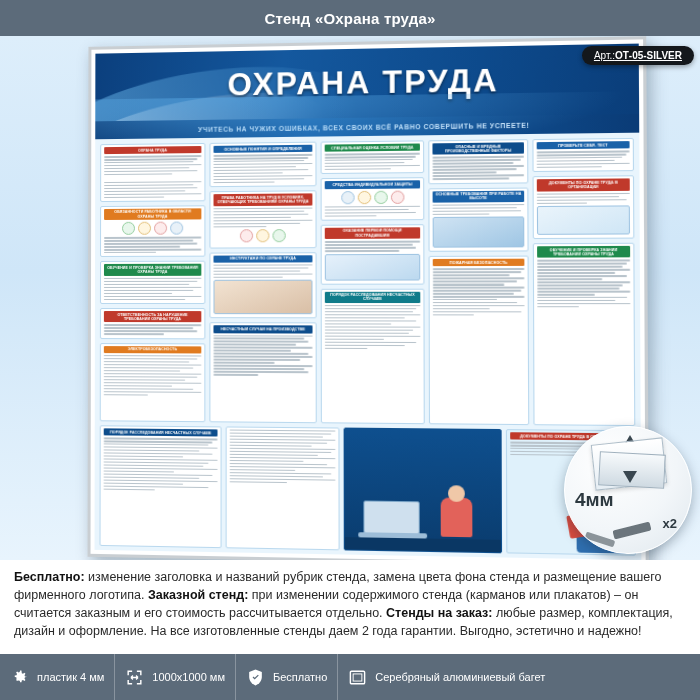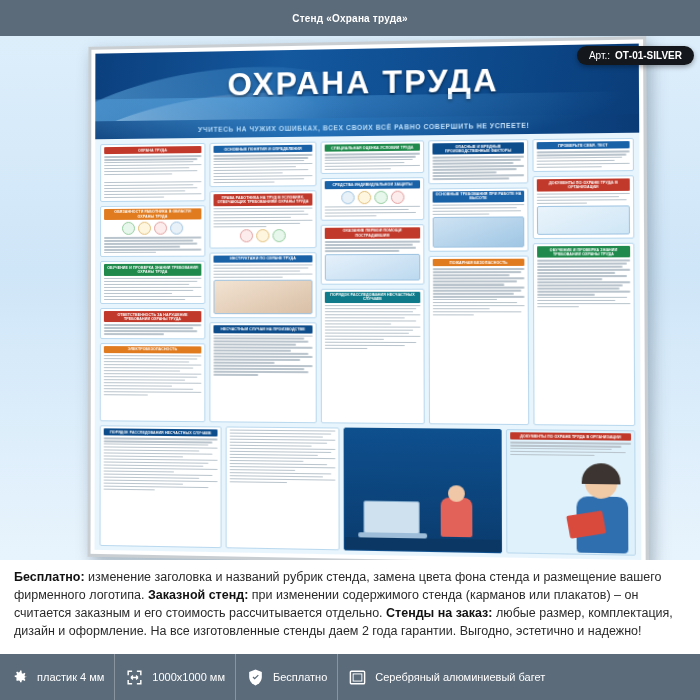--- a/index.html
+++ b/index.html
@@ -16,21 +16,21 @@
     background: #ffffff;
   }
 
   
   .topbar {
     position: absolute; left: 0; top: 0; width: 700px; height: 36px;
     background: #5c6b7a;
     display: flex; align-items: center; justify-content: center;
   }
   .topbar-title {
-    color: #ffffff; font-size: 10px; font-weight: bold; letter-spacing: .2px;
+    color: #ffffff; font-size: 15px; font-weight: bold; letter-spacing: .2px;
   }
 
   
   .stage {
     position: absolute; left: 0; top: 36px; width: 700px; height: 524px;
     background: linear-gradient(180deg,#ddeefb 0%, #cfe6f8 45%, #e8f4fd 100%);
     overflow: hidden;
   }
 
   .board {
@@ -86,22 +86,23 @@
     color: #cfe7fb; font-size: 6.5px; font-weight: bold; letter-spacing: .6px;
   }
 
   
   .art-badge {
     position: absolute; right: 6px; top: 10px;
     background: #14181c; color: #fff;
     border-radius: 11px;
     padding: 4px 12px;
     font-size: 10px;
-    display: flex; gap: 5px; align-items: center;
+    display: flex; align-items: center;
     box-shadow: 0 2px 5px rgba(0,0,0,.35);
+    text-decoration: underline;
   }
   .art-badge b { color:#fff; font-weight:bold; }
 
   
   .poster {
     position: absolute; left: 0; right: 0; top: 86px; bottom: 0;
     background: #e9f5fd;
     padding: 5px 5px 4px 5px;
     display: flex; flex-direction: column; gap: 4px;
   }
@@ -646,23 +647,33 @@
               </div>
             </div>
           </div>
 
         </div>
       </div>
     </div>
 
     <div class="art-badge">
       <span>Арт.:</span>
-      <b>ОТ-01-SILVER</b>
+      <b>ОТ-05-SILVER</b>
     </div>
 
+    <div class="callout">
+      <div class="co-arrow"></div>
+      <div class="co-sheet"></div>
+      <div class="co-sheet2"></div>
+      <div class="co-arrow2"></div>
+      <div class="co-mm">4мм</div>
+      <div class="co-screw"></div>
+      <div class="co-screw2"></div>
+      <div class="co-x2">х2</div>
+    </div>
   </div>
 
   <div class="desc">
     <b>Бесплатно:</b><span> изменение заголовка и названий рубрик стенда, замена цвета фона стенда и размещение вашего фирменного логотипа. </span><b>Заказной стенд:</b><span> при изменении содержимого стенда (карманов или плакатов) – он считается заказным и его стоимость рассчитывается отдельно. </span><b>Стенды на заказ:</b><span> любые размер, комплектация, дизайн и оформление. На все изготовленные стенды даем 2 года гарантии. Выгодно, эстетично и надежно!</span>
   </div>
 
   <div class="footer">
 
     <div class="feat">
       <span class="fic">

